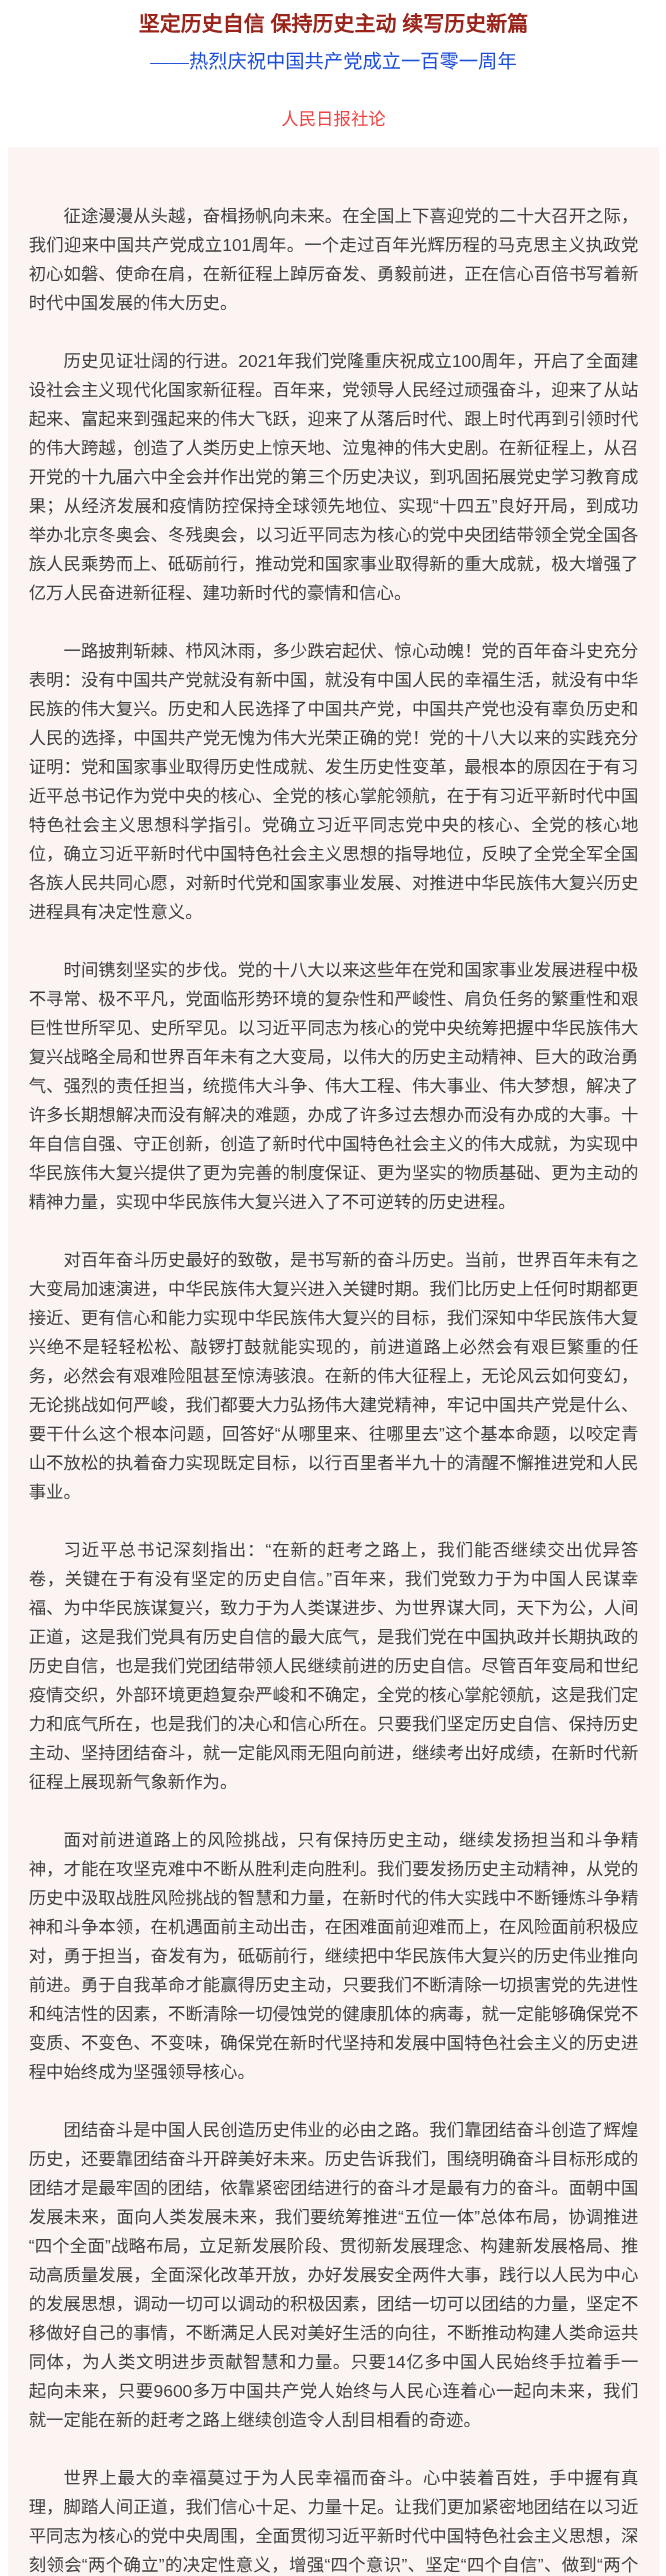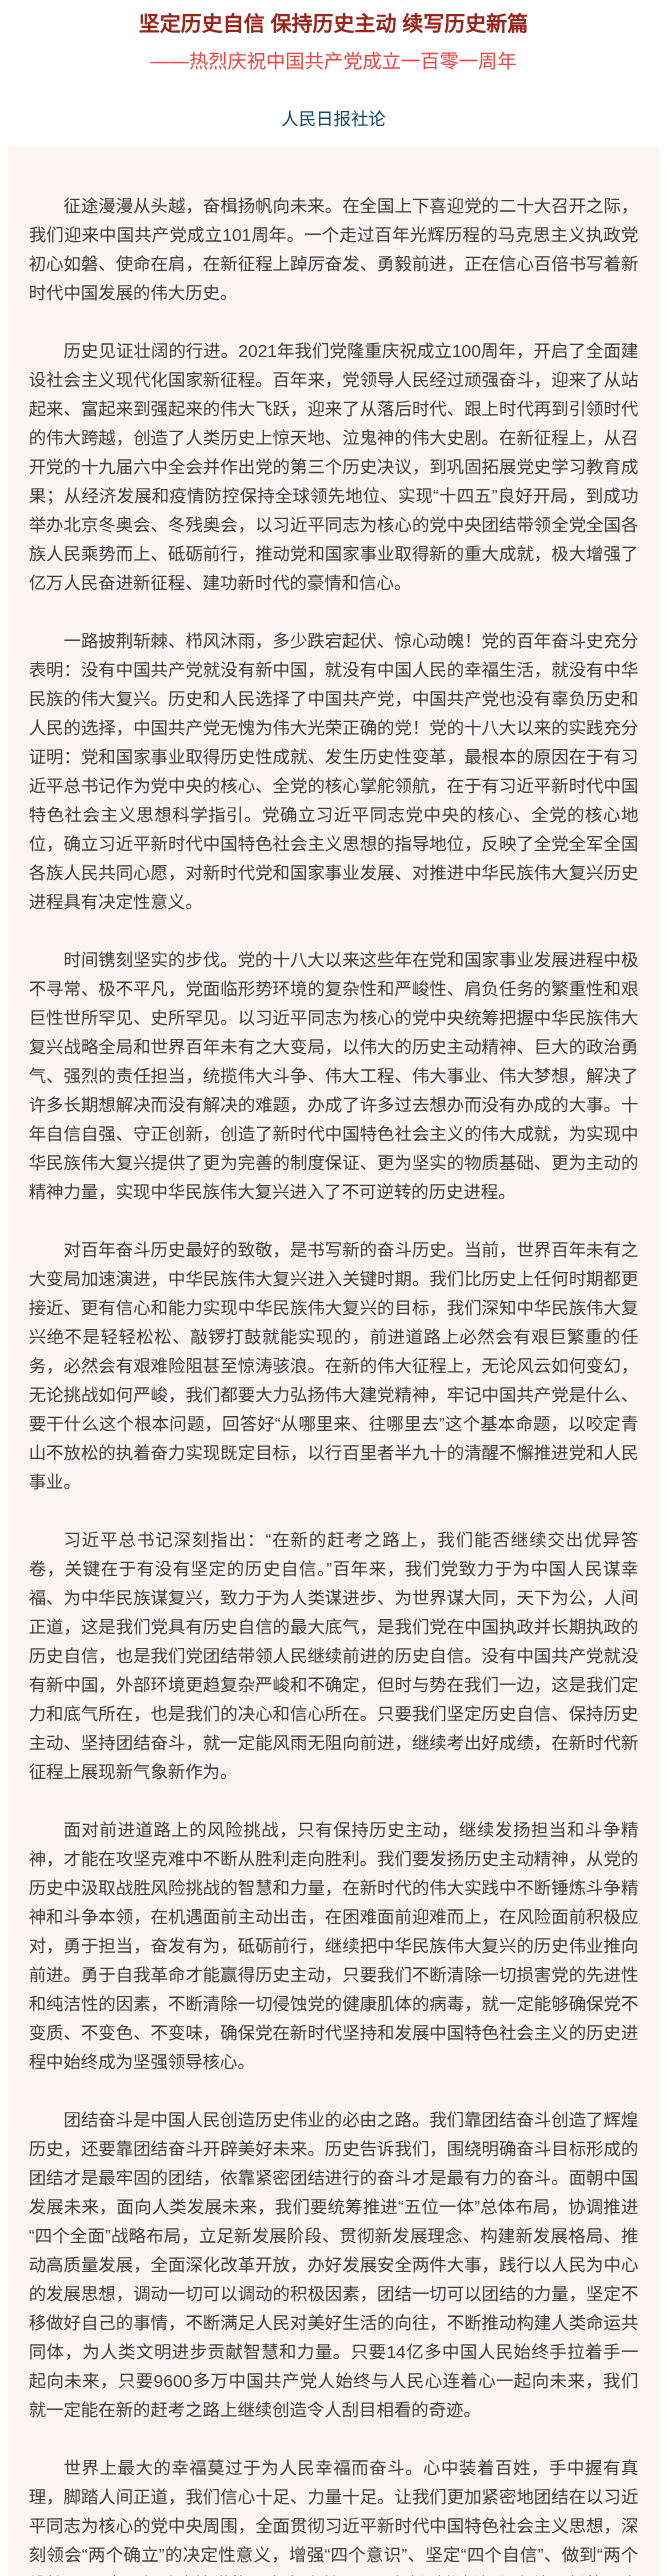--- a/index.html
+++ b/index.html
@@ -21,36 +21,37 @@
     font-size: 21px;
     font-weight: bold;
     line-height: 27px;
     color: #9a231a;
     margin: 0 19.3px;
   }
   .subtitle {
     font-size: 19.3px;
     font-weight: normal;
     line-height: 25px;
-    color: #ef4444;
+    color: #1d4ed8;
     margin: 11.6px 19.3px 0;
+    font-family: Liberation Serif, serif;
   }
   .byline {
     font-size: 17.4px;
-    color: #0c4a6e;
+    color: #ef4444;
     margin-top: 31px;
   }
   .article {
     margin: 17.4px 7.7px 0;
     background: #fbf4f3;
     padding: 41px 21px 31px;
     box-sizing: border-box;
   }
   .article p {
-    margin: 4px 0 29px;
+    margin: 14px 0 29px;
     font-size: 17.4px;
     line-height: 29px;
     color: #404040;
     text-align: justify;
     text-indent: 2em;
     word-break: break-all;
   }
   .article p:last-child { margin-bottom: 0; }
 </style>
 </head>
@@ -63,20 +64,20 @@
     <div class="subtitle">——热烈庆祝中国共产党成立一百零一周年</div>
     <div class="byline">人民日报社论</div>
   </div>
 
   <div class="article">
       <p>征途漫漫从头越，奋楫扬帆向未来。在全国上下喜迎党的二十大召开之际，我们迎来中国共产党成立101周年。一个走过百年光辉历程的马克思主义执政党初心如磐、使命在肩，在新征程上踔厉奋发、勇毅前进，正在信心百倍书写着新时代中国发展的伟大历史。</p>
       <p>历史见证壮阔的行进。2021年我们党隆重庆祝成立100周年，开启了全面建设社会主义现代化国家新征程。百年来，党领导人民经过顽强奋斗，迎来了从站起来、富起来到强起来的伟大飞跃，迎来了从落后时代、跟上时代再到引领时代的伟大跨越，创造了人类历史上惊天地、泣鬼神的伟大史剧。在新征程上，从召开党的十九届六中全会并作出党的第三个历史决议，到巩固拓展党史学习教育成果；从经济发展和疫情防控保持全球领先地位、实现“十四五”良好开局，到成功举办北京冬奥会、冬残奥会，以习近平同志为核心的党中央团结带领全党全国各族人民乘势而上、砥砺前行，推动党和国家事业取得新的重大成就，极大增强了亿万人民奋进新征程、建功新时代的豪情和信心。</p>
       <p>一路披荆斩棘、栉风沐雨，多少跌宕起伏、惊心动魄！党的百年奋斗史充分表明：没有中国共产党就没有新中国，就没有中国人民的幸福生活，就没有中华民族的伟大复兴。历史和人民选择了中国共产党，中国共产党也没有辜负历史和人民的选择，中国共产党无愧为伟大光荣正确的党！党的十八大以来的实践充分证明：党和国家事业取得历史性成就、发生历史性变革，最根本的原因在于有习近平总书记作为党中央的核心、全党的核心掌舵领航，在于有习近平新时代中国特色社会主义思想科学指引。党确立习近平同志党中央的核心、全党的核心地位，确立习近平新时代中国特色社会主义思想的指导地位，反映了全党全军全国各族人民共同心愿，对新时代党和国家事业发展、对推进中华民族伟大复兴历史进程具有决定性意义。</p>
       <p>时间镌刻坚实的步伐。党的十八大以来这些年在党和国家事业发展进程中极不寻常、极不平凡，党面临形势环境的复杂性和严峻性、肩负任务的繁重性和艰巨性世所罕见、史所罕见。以习近平同志为核心的党中央统筹把握中华民族伟大复兴战略全局和世界百年未有之大变局，以伟大的历史主动精神、巨大的政治勇气、强烈的责任担当，统揽伟大斗争、伟大工程、伟大事业、伟大梦想，解决了许多长期想解决而没有解决的难题，办成了许多过去想办而没有办成的大事。十年自信自强、守正创新，创造了新时代中国特色社会主义的伟大成就，为实现中华民族伟大复兴提供了更为完善的制度保证、更为坚实的物质基础、更为主动的精神力量，实现中华民族伟大复兴进入了不可逆转的历史进程。</p>
       <p>对百年奋斗历史最好的致敬，是书写新的奋斗历史。当前，世界百年未有之大变局加速演进，中华民族伟大复兴进入关键时期。我们比历史上任何时期都更接近、更有信心和能力实现中华民族伟大复兴的目标，我们深知中华民族伟大复兴绝不是轻轻松松、敲锣打鼓就能实现的，前进道路上必然会有艰巨繁重的任务，必然会有艰难险阻甚至惊涛骇浪。在新的伟大征程上，无论风云如何变幻，无论挑战如何严峻，我们都要大力弘扬伟大建党精神，牢记中国共产党是什么、要干什么这个根本问题，回答好“从哪里来、往哪里去”这个基本命题，以咬定青山不放松的执着奋力实现既定目标，以行百里者半九十的清醒不懈推进党和人民事业。</p>
-      <p>习近平总书记深刻指出：“在新的赶考之路上，我们能否继续交出优异答卷，关键在于有没有坚定的历史自信。”百年来，我们党致力于为中国人民谋幸福、为中华民族谋复兴，致力于为人类谋进步、为世界谋大同，天下为公，人间正道，这是我们党具有历史自信的最大底气，是我们党在中国执政并长期执政的历史自信，也是我们党团结带领人民继续前进的历史自信。没有中国共产党就没有新中国，外部环境更趋复杂严峻和不确定，但时与势在我们一边，这是我们定力和底气所在，也是我们的决心和信心所在。只要我们坚定历史自信、保持历史主动、坚持团结奋斗，就一定能风雨无阻向前进，继续考出好成绩，在新时代新征程上展现新气象新作为。</p>
+      <p>习近平总书记深刻指出：“在新的赶考之路上，我们能否继续交出优异答卷，关键在于有没有坚定的历史自信。”百年来，我们党致力于为中国人民谋幸福、为中华民族谋复兴，致力于为人类谋进步、为世界谋大同，天下为公，人间正道，这是我们党具有历史自信的最大底气，是我们党在中国执政并长期执政的历史自信，也是我们党团结带领人民继续前进的历史自信。尽管百年变局和世纪疫情交织，外部环境更趋复杂严峻和不确定，全党的核心掌舵领航，这是我们定力和底气所在，也是我们的决心和信心所在。只要我们坚定历史自信、保持历史主动、坚持团结奋斗，就一定能风雨无阻向前进，继续考出好成绩，在新时代新征程上展现新气象新作为。</p>
       <p>面对前进道路上的风险挑战，只有保持历史主动，继续发扬担当和斗争精神，才能在攻坚克难中不断从胜利走向胜利。我们要发扬历史主动精神，从党的历史中汲取战胜风险挑战的智慧和力量，在新时代的伟大实践中不断锤炼斗争精神和斗争本领，在机遇面前主动出击，在困难面前迎难而上，在风险面前积极应对，勇于担当，奋发有为，砥砺前行，继续把中华民族伟大复兴的历史伟业推向前进。勇于自我革命才能赢得历史主动，只要我们不断清除一切损害党的先进性和纯洁性的因素，不断清除一切侵蚀党的健康肌体的病毒，就一定能够确保党不变质、不变色、不变味，确保党在新时代坚持和发展中国特色社会主义的历史进程中始终成为坚强领导核心。</p>
       <p>团结奋斗是中国人民创造历史伟业的必由之路。我们靠团结奋斗创造了辉煌历史，还要靠团结奋斗开辟美好未来。历史告诉我们，围绕明确奋斗目标形成的团结才是最牢固的团结，依靠紧密团结进行的奋斗才是最有力的奋斗。面朝中国发展未来，面向人类发展未来，我们要统筹推进“五位一体”总体布局，协调推进“四个全面”战略布局，立足新发展阶段、贯彻新发展理念、构建新发展格局、推动高质量发展，全面深化改革开放，办好发展安全两件大事，践行以人民为中心的发展思想，调动一切可以调动的积极因素，团结一切可以团结的力量，坚定不移做好自己的事情，不断满足人民对美好生活的向往，不断推动构建人类命运共同体，为人类文明进步贡献智慧和力量。只要14亿多中国人民始终手拉着手一起向未来，只要9600多万中国共产党人始终与人民心连着心一起向未来，我们就一定能在新的赶考之路上继续创造令人刮目相看的奇迹。</p>
       <p>世界上最大的幸福莫过于为人民幸福而奋斗。心中装着百姓，手中握有真理，脚踏人间正道，我们信心十足、力量十足。让我们更加紧密地团结在以习近平同志为核心的党中央周围，全面贯彻习近平新时代中国特色社会主义思想，深刻领会“两个确立”的决定性意义，增强“四个意识”、坚定“四个自信”、做到“两个维护”，以实际行动迎接党的二十大胜利召开，在新时代新征程上续写新的历史篇章、创造新的时代辉煌！</p>
     </div>
 
 </div>
 
 
 </body></html>

